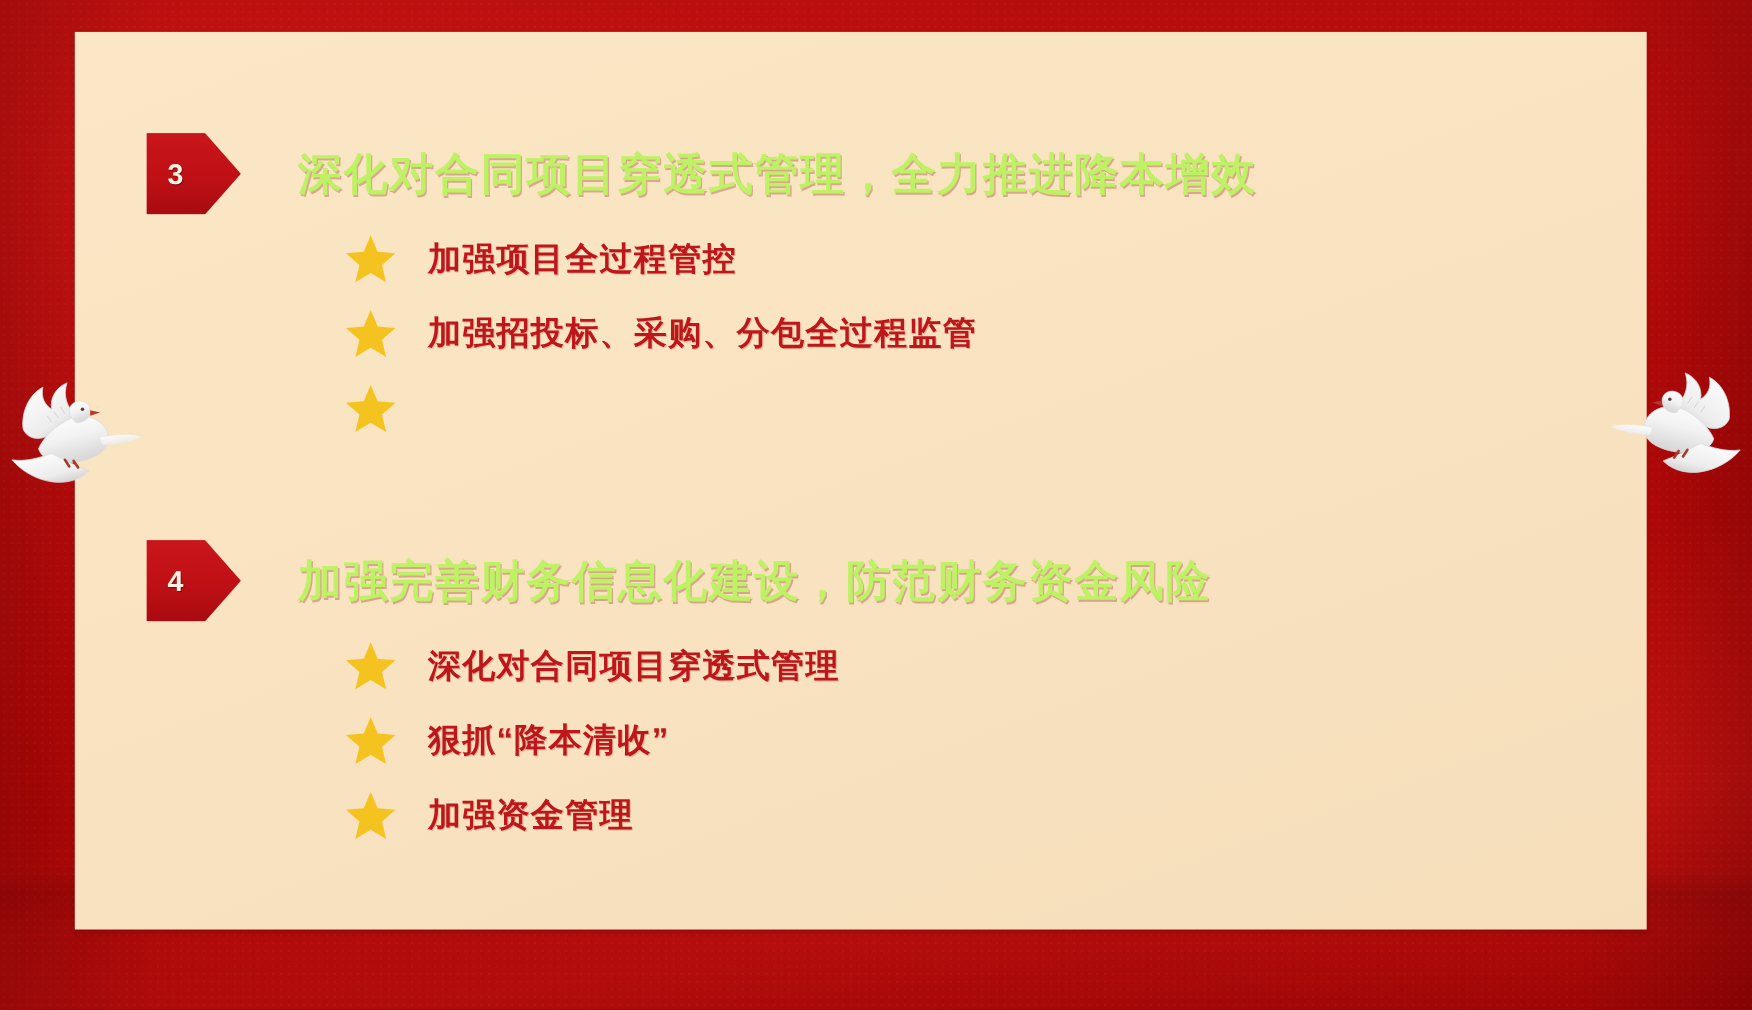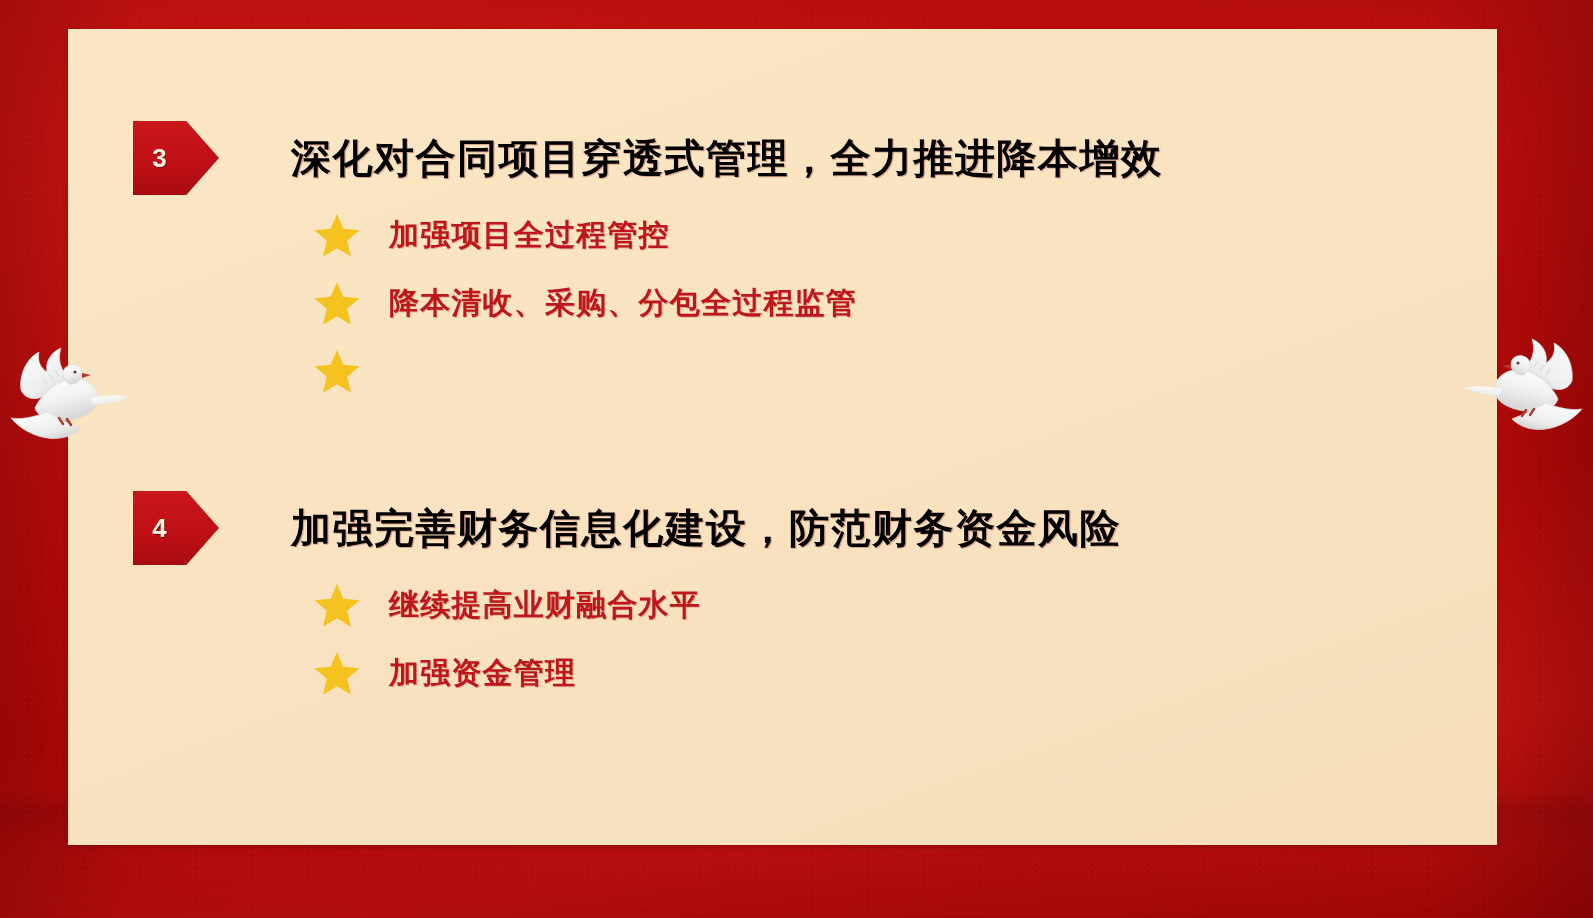--- a/index.html
+++ b/index.html
@@ -113,22 +113,22 @@
     align-items: center;
     justify-content: center;
     color: #fdf3e2;
     font-size: 26px;
     font-weight: 700;
     letter-spacing: 0.5px;
     text-shadow: 1px 1px 1px rgba(0,0,0,0.35);
   }
 
   .section-title {
-    margin-left: 72px;
-    color: #000000;
+    margin-left: 52px;
+    color: #bef264;
     font-size: 40px;
     font-weight: 700;
     letter-spacing: 1.5px;
     white-space: nowrap;
     text-shadow: 1.2px 1.2px 0 rgba(150,20,20,0.30);
     font-family: "Liberation Sans", "DejaVu Sans", sans-serif;
   }
 
   
   .bullets { margin-top: 6px; }
@@ -190,21 +190,21 @@
         </span>
         <span class="bullet-text">加强项目全过程管控</span>
       </div>
 
       <div class="bullet">
         <span class="star">
           <svg viewBox="0 0 50 48" xmlns="http://www.w3.org/2000/svg">
             <polygon points="25,2 31.6,17.6 48.5,19 35.7,30.1 39.6,46.6 25,37.8 10.4,46.6 14.3,30.1 1.5,19 18.4,17.6" fill="#f5c31f"></polygon>
           </svg>
         </span>
-        <span class="bullet-text">降本清收、采购、分包全过程监管</span>
+        <span class="bullet-text">加强招投标、采购、分包全过程监管</span>
       </div>
 
 
       <div class="bullet">
         <span class="star">
           <svg viewBox="0 0 50 48" xmlns="http://www.w3.org/2000/svg">
             <polygon points="25,2 31.6,17.6 48.5,19 35.7,30.1 39.6,46.6 25,37.8 10.4,46.6 14.3,30.1 1.5,19 18.4,17.6" fill="#f5c31f"></polygon>
           </svg>
         </span>
       </div>
@@ -223,23 +223,31 @@
     </div>
 
     <div class="bullets">
 
       <div class="bullet">
         <span class="star">
           <svg viewBox="0 0 50 48" xmlns="http://www.w3.org/2000/svg">
             <polygon points="25,2 31.6,17.6 48.5,19 35.7,30.1 39.6,46.6 25,37.8 10.4,46.6 14.3,30.1 1.5,19 18.4,17.6" fill="#f5c31f"></polygon>
           </svg>
         </span>
-        <span class="bullet-text">继续提高业财融合水平</span>
-      </div>
-
+        <span class="bullet-text">深化对合同项目穿透式管理</span>
+      </div>
+
+      <div class="bullet">
+        <span class="star">
+          <svg viewBox="0 0 50 48" xmlns="http://www.w3.org/2000/svg">
+            <polygon points="25,2 31.6,17.6 48.5,19 35.7,30.1 39.6,46.6 25,37.8 10.4,46.6 14.3,30.1 1.5,19 18.4,17.6" fill="#f5c31f"></polygon>
+          </svg>
+        </span>
+        <span class="bullet-text">狠抓“降本清收”</span>
+      </div>
 
       <div class="bullet">
         <span class="star">
           <svg viewBox="0 0 50 48" xmlns="http://www.w3.org/2000/svg">
             <polygon points="25,2 31.6,17.6 48.5,19 35.7,30.1 39.6,46.6 25,37.8 10.4,46.6 14.3,30.1 1.5,19 18.4,17.6" fill="#f5c31f"></polygon>
           </svg>
         </span>
         <span class="bullet-text">加强资金管理</span>
       </div>
 

